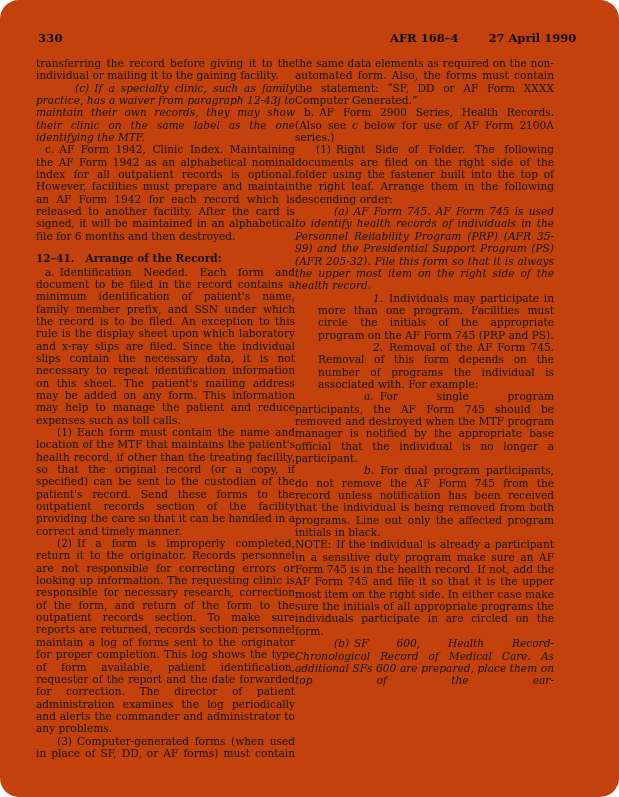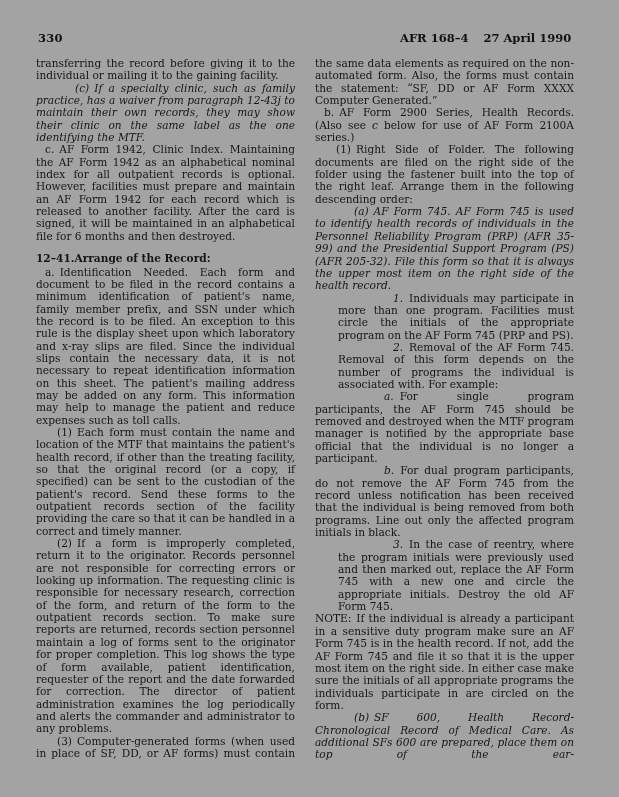--- a/index.html
+++ b/index.html
@@ -4,55 +4,55 @@
 <style>
   html, body {
     margin: 0;
     padding: 0;
     background: #ffffff;
   }
   .page {
     position: relative;
     width: 619px;
     height: 797px;
-    background: #a3a3a3;
+    background: #c2410c;
     overflow: hidden;
     font-family: "DejaVu Serif", "Liberation Serif", serif;
     color: #161616;
+    border-radius: 19px;
   }
   .header {
     position: absolute;
     top: 31px;
     left: 38px;
     right: 34px;
     height: 16px;
     font-size: 11.5px;
     font-weight: bold;
     color: #111;
   }
   .page-num {
     position: absolute;
     left: 0;
     top: 0;
     letter-spacing: 0.3px;
   }
   .header-right {
     position: absolute;
-    left: 362px;
+    left: 352px;
     top: 0;
     display: flex;
-    gap: 15px;
+    gap: 30px;
     white-space: nowrap;
   }
   .columns {
     position: absolute;
     top: 57px;
     left: 36px;
     display: flex;
-    gap: 20px;
   }
   .col {
     width: 259px;
     font-size: 10.6px;
     line-height: 12.35px;
     text-align: justify;
   }
   .para {
     margin: 0;
     padding: 0;
@@ -63,21 +63,21 @@
     margin-bottom: 1px;
     text-align: left;
   }
   .para.cont { text-align-last: justify; }
   .ind1 { text-indent: 9px; }
   .ind2 { text-indent: 21px; }
   .ind3 { text-indent: 39px; font-style: italic; }
   .ind4 { text-indent: 55px; margin-left: 23px; }
   .ind5 { text-indent: 69px; }
   .mk      { margin-right: 5px; }
-  .mk-wide { }
+  .mk-wide { margin-right: 11px; }
   .mk-it   { font-style: italic; margin-right: 6px; }
   .it      { font-style: italic; }
 </style>
 </head>
 <body>
 
 <div class="page">
   <div class="header">
     <span class="page-num">330</span>
     <div class="header-right">
@@ -99,18 +99,17 @@
       </div>
     <div class="col" id="col-right">
         <p class="para"><span>the same data elements as required on the non-automated form. Also, the forms must contain the statement: “SF, DD or AF Form XXXX Computer Generated.”</span></p>
         <p class="para ind1"><span class="mk">b.</span><span>AF Form 2900 Series, Health Records. (Also see </span><span class="it">c</span><span> below for use of AF Form 2100A series.)</span></p>
         <p class="para ind2"><span class="mk">(1)</span><span>Right Side of Folder. The following documents are filed on the right side of the folder using the fastener built into the top of the right leaf. Arrange them in the following descending order:</span></p>
         <p class="para ind3"><span class="mk">(a)</span><span>AF Form 745. AF Form 745 is used to identify health records of individuals in the Personnel Reliability Program (PRP) (AFR 35-99) and the Presidential Support Program (PS) (AFR 205-32). File this form so that it is always the upper most item on the right side of the health record.</span></p>
         <p class="para ind4"><span class="mk-it">1.</span><span>Individuals may participate in more than one program. Facilities must circle the initials of the appropriate program on the AF Form 745 (PRP and PS).</span></p>
         <p class="para ind4"><span class="mk-it">2.</span><span>Removal of the AF Form 745. Removal of this form depends on the number of programs the individual is associated with. For example:</span></p>
         <p class="para ind5"><span class="mk-it">a.</span><span>For single program participants, the AF Form 745 should be removed and destroyed when the MTF program manager is notified by the appropriate base official that the individual is no longer a participant.</span></p>
         <p class="para ind5"><span class="mk-it">b.</span><span>For dual program participants, do not remove the AF Form 745 from the record unless notification has been received that the individual is being removed from both programs. Line out only the affected program initials in black.</span></p>
-        <p class="para ind4"><span class="mk-it">3.</span><span>In the case of reentry, where the program initials were previously used and then marked out, replace the AF Form 745 with a new one and circle the appropriate initials. Destroy the old AF Form 745.</span></p>
         <p class="para note"><span class="mk">NOTE:</span><span>If the individual is already a participant in a sensitive duty program make sure an AF Form 745 is in the health record. If not, add the AF Form 745 and file it so that it is the upper most item on the right side. In either case make sure the initials of all appropriate programs the individuals participate in are circled on the form.</span></p>
         <p class="para ind3 cont"><span class="mk">(b)</span><span>SF 600, Health Record-Chronological Record of Medical Care. As additional SFs 600 are prepared, place them on top of the ear-</span></p>
       </div>
   </div>
 </div>
 
 </body></html>

